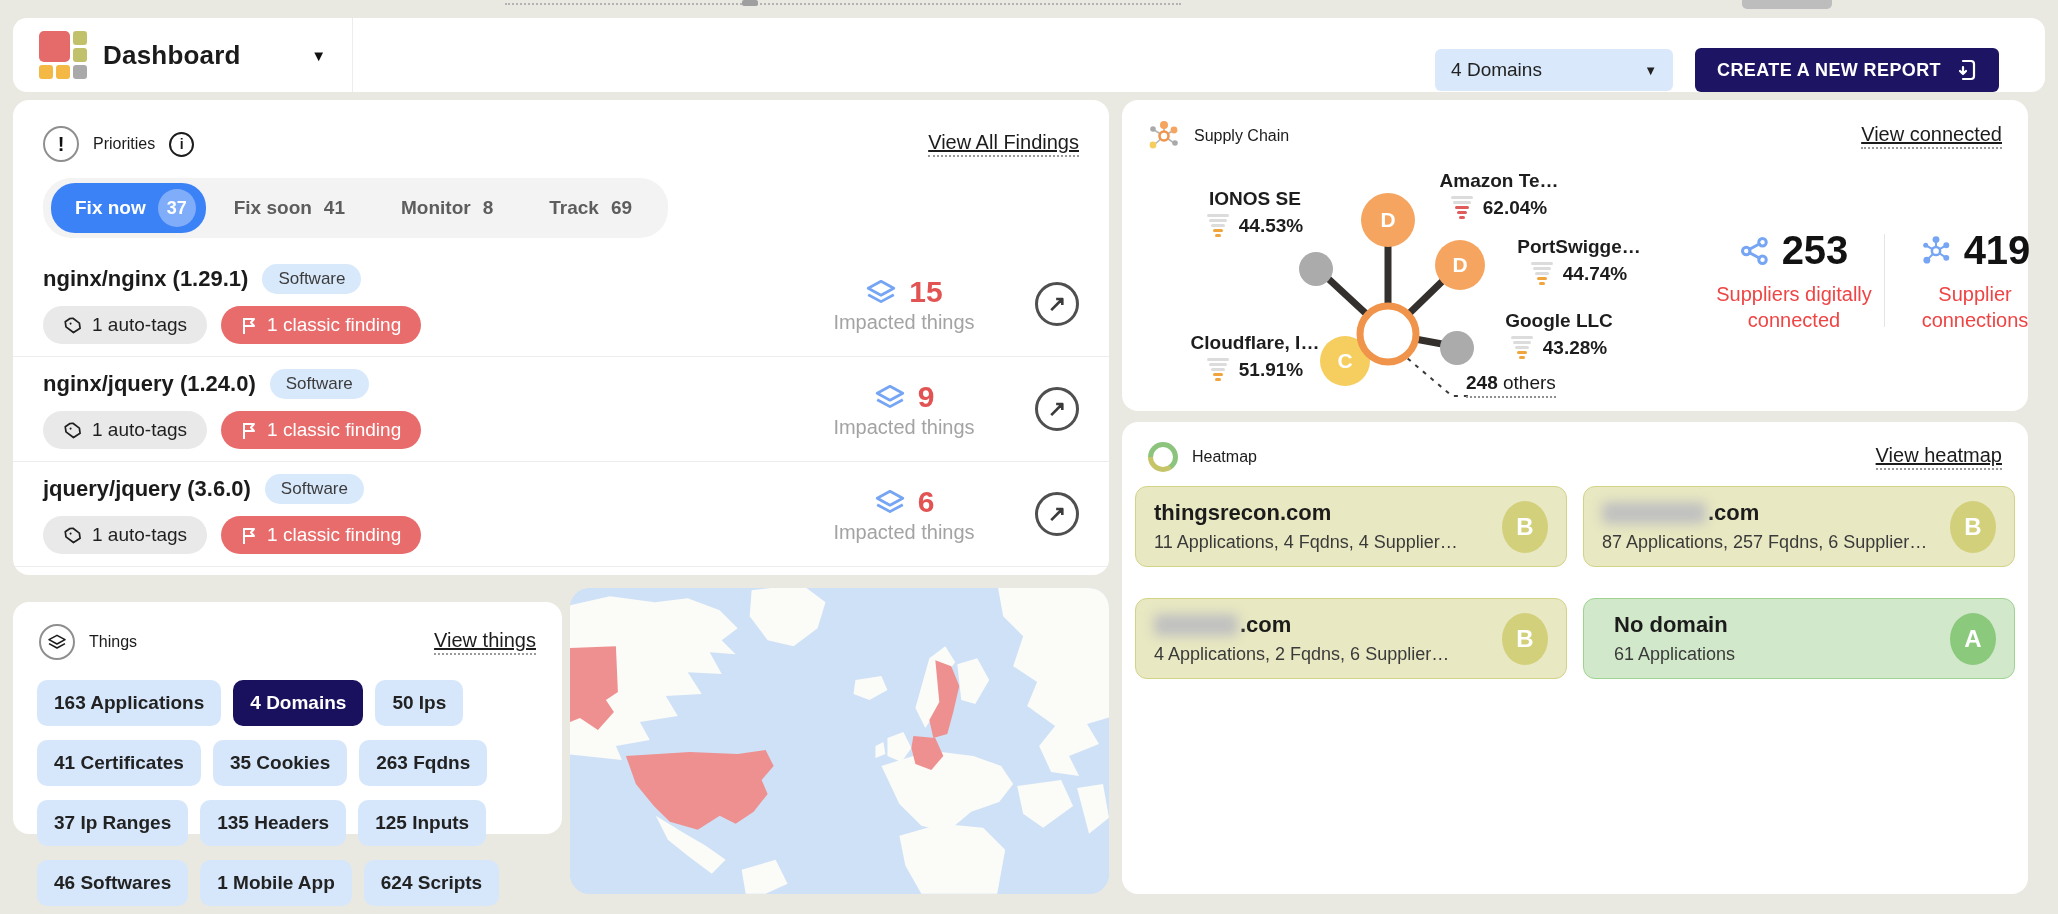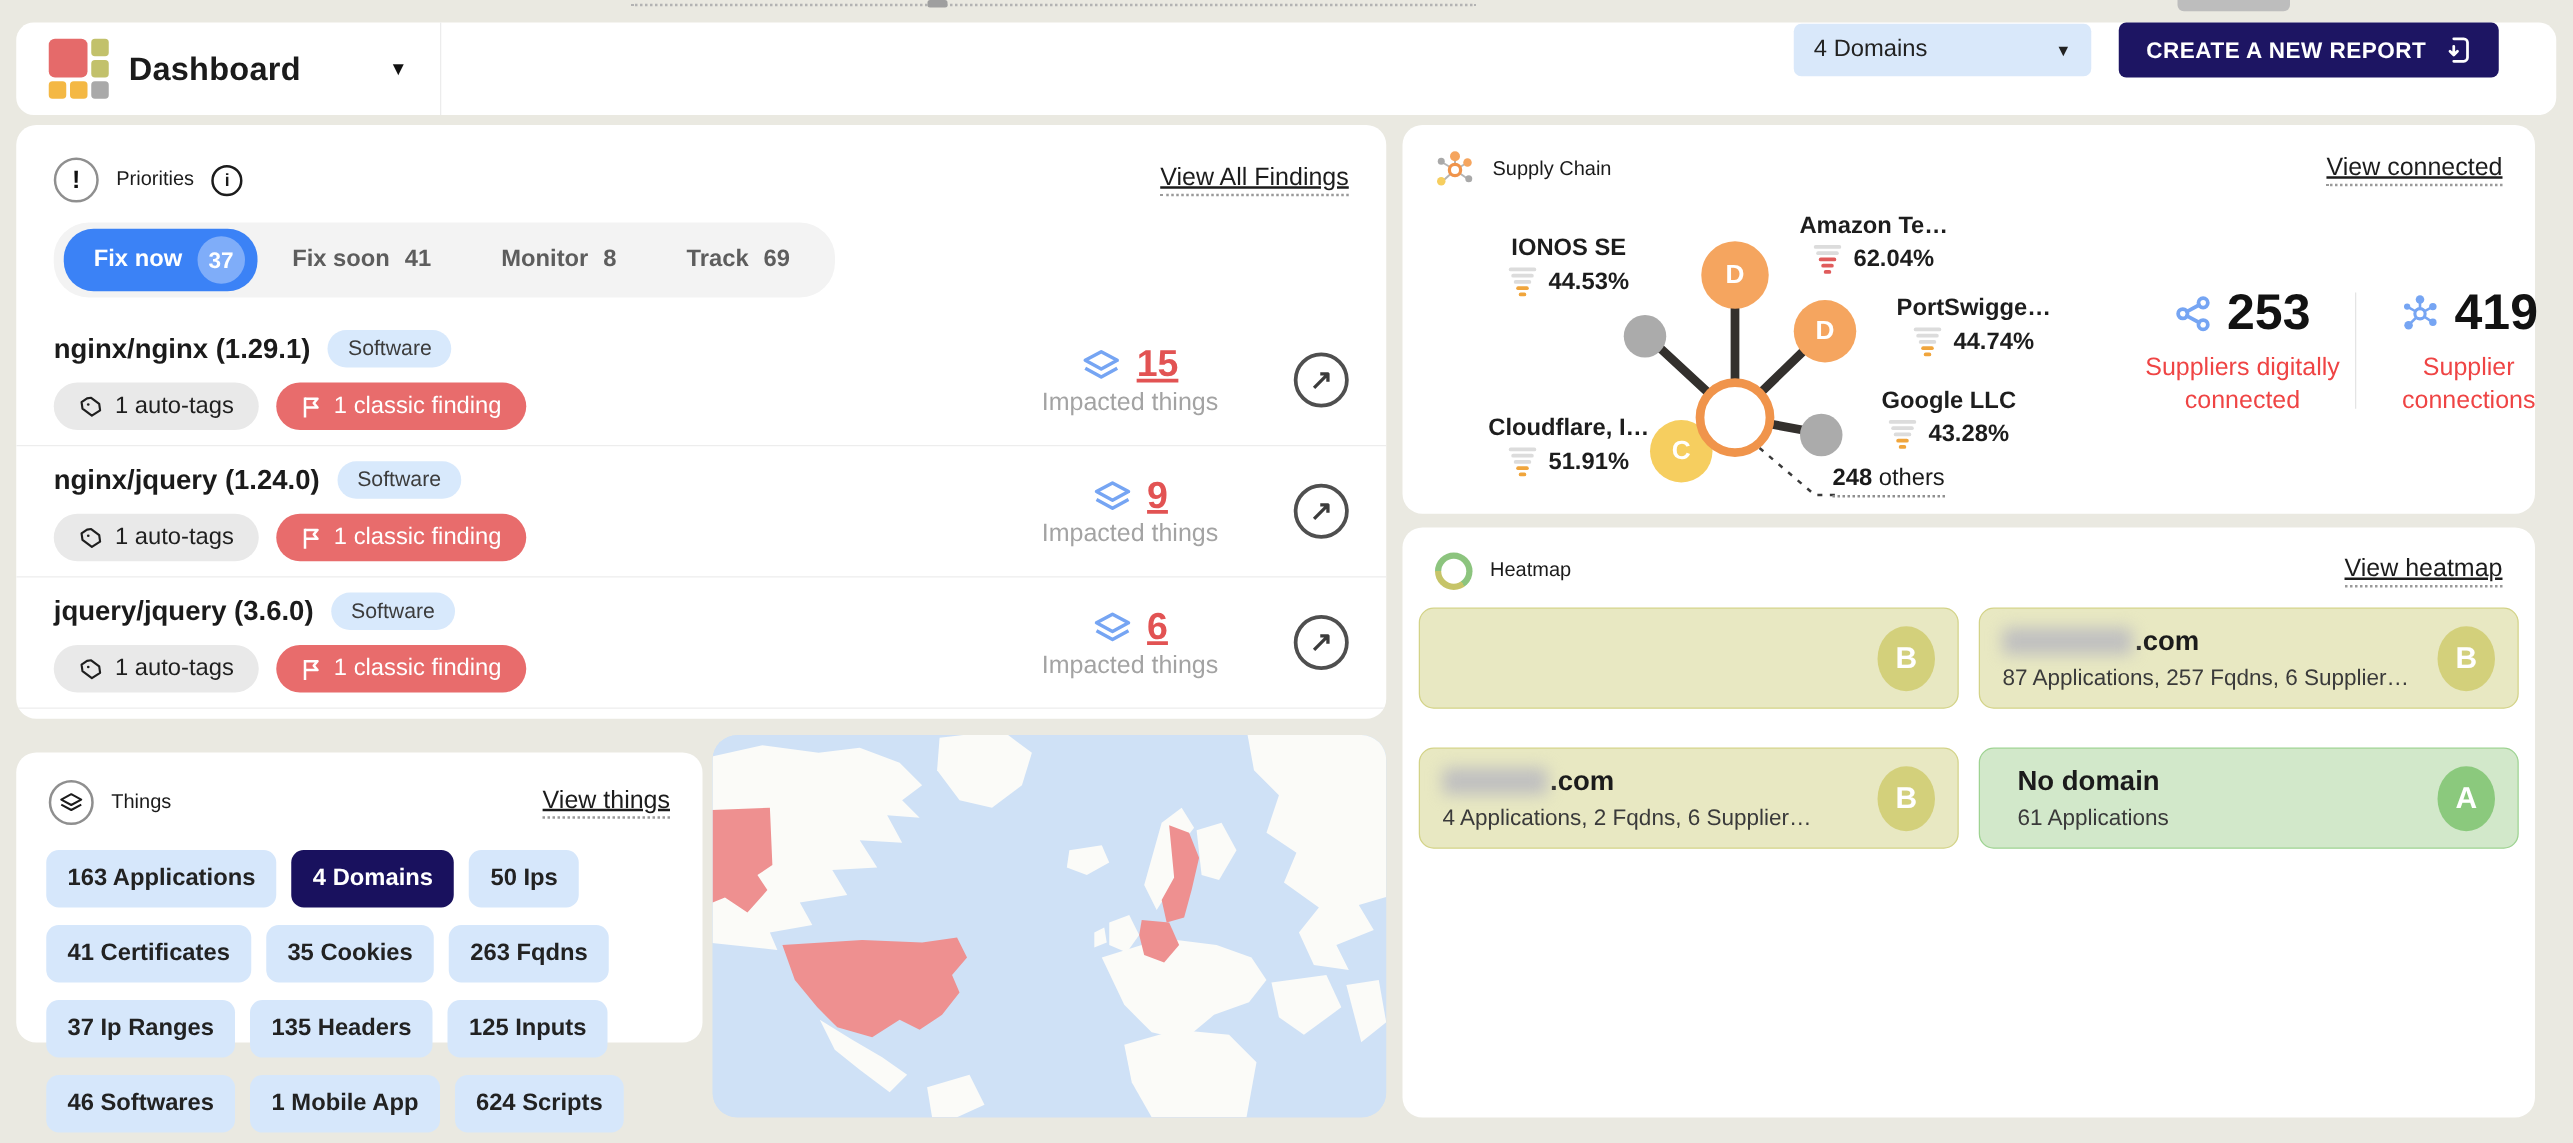--- a/index.html
+++ b/index.html
@@ -9,21 +9,21 @@
     background:#eae9e1; color:#1b1b1b; position:relative; overflow:hidden;
   }
   .panel { position:absolute; background:#fff; border-radius:16px; }
 
   
   .top-dotted { position:absolute; left:505px; top:3px; width:676px; border-top:2px dotted #b3b3b3; }
   .top-tick   { position:absolute; left:742px; top:0; width:16px; height:6px; background:#9f9f9f; border-radius:2px; }
   .top-grayrect{ position:absolute; left:1742px; top:0; width:90px; height:9px; background:#bdbdbd; border-radius:0 0 5px 5px; }
 
   
-  .topbar { left:13px; top:18px; width:2032px; height:74px; border-radius:14px; display:flex; align-items:flex-start; }
+  .topbar { left:13px; top:18px; width:2032px; height:74px; border-radius:14px; display:flex; align-items:flex-end; }
   .brand { width:340px; height:100%; display:flex; align-items:center; gap:16px; padding:0 26px; border-right:1px solid #ececec; }
   .logo { display:grid; grid-template-columns:repeat(3,14px); grid-template-rows:repeat(3,14px); gap:3px; }
   .logo i { border-radius:3px; display:block; }
   .logo .big { grid-column:1/3; grid-row:1/3; background:#e56a6a; border-radius:5px; }
   .logo .olive { background:#c2c16b; }
   .logo .yellow { background:#f4b844; }
   .logo .gray { background:#a9a9a9; }
   .brand-title { font-size:26px; font-weight:800; letter-spacing:.2px; }
   .brand-caret { margin-left:auto; font-size:15px; color:#111; }
   .topbar-right { margin-left:auto; display:flex; align-items:center; gap:22px; padding-right:46px; }
@@ -62,21 +62,21 @@
   .p-titleline { display:flex; align-items:center; gap:14px; }
   .p-name { font-size:22px; font-weight:800; }
   .chip-soft { background:#d8e9fc; color:#3c3c3c; font-size:17px; padding:5px 16px; border-radius:999px; }
   .p-chips { display:flex; gap:14px; }
   .chip-tag, .chip-classic { display:inline-flex; align-items:center; gap:10px; font-size:19px;
     padding:8px 20px; border-radius:999px; cursor:pointer; }
   .chip-tag { background:#e9e9e9; color:#1f1f1f; }
   .chip-classic { background:#e86c6c; color:#fff; }
   .p-impacted { margin-left:auto; width:210px; display:flex; flex-direction:column; align-items:center; gap:2px; }
   .imp-top { display:flex; align-items:center; gap:12px; }
-  .imp-num { font-size:30px; font-weight:800; color:#e25353;text-decoration:underline; }
+  .imp-num { font-size:30px; font-weight:800; color:#e25353; }
   .imp-label { font-size:20px; color:#a3a3a3; }
   .arrow-btn { width:44px; height:44px; margin-left:26px; border:3px solid #4f4f4f; background:#fff;
     border-radius:50%; font-size:22px; font-weight:700; color:#3b3b3b; cursor:pointer;
     display:flex; align-items:center; justify-content:center; flex:0 0 auto; }
 
   
   .things { left:13px; top:602px; width:549px; height:232px; }
   .things .panel-head { padding:22px 26px 0 26px; }
   .t-chips { padding:20px 24px 0 24px; display:flex; flex-wrap:wrap; gap:14px 12px; }
   .t-chip { background:#d6e7fb; color:#222; font-size:19px; font-weight:700; padding:12px 17px;
@@ -514,20 +514,26 @@
 </div>
 
 <div class="panel heatmap">
   <div class="panel-head">
     <span class="ring"></span>
     <span class="panel-title">Heatmap</span>
     <span class="dlink head-link">View heatmap</span>
   </div>
   <div class="h-grid">
       <div class="h-card grade-b">
+        <div class="h-left">
+       <div class="h-title">
+            <span>thingsrecon.com</span>
+          </div>
+       <div class="h-details">11 Applications, 4 Fqdns, 4 Supplier…</div>
+     </div>
      <div class="h-badge">B</div>
       </div>
       <div class="h-card grade-b">
         <div class="h-left">
        <div class="h-title">
             <span class="redact"></span>
             <span>.com</span>
           </div>
        <div class="h-details">87 Applications, 257 Fqdns, 6 Supplier…</div>
      </div>

